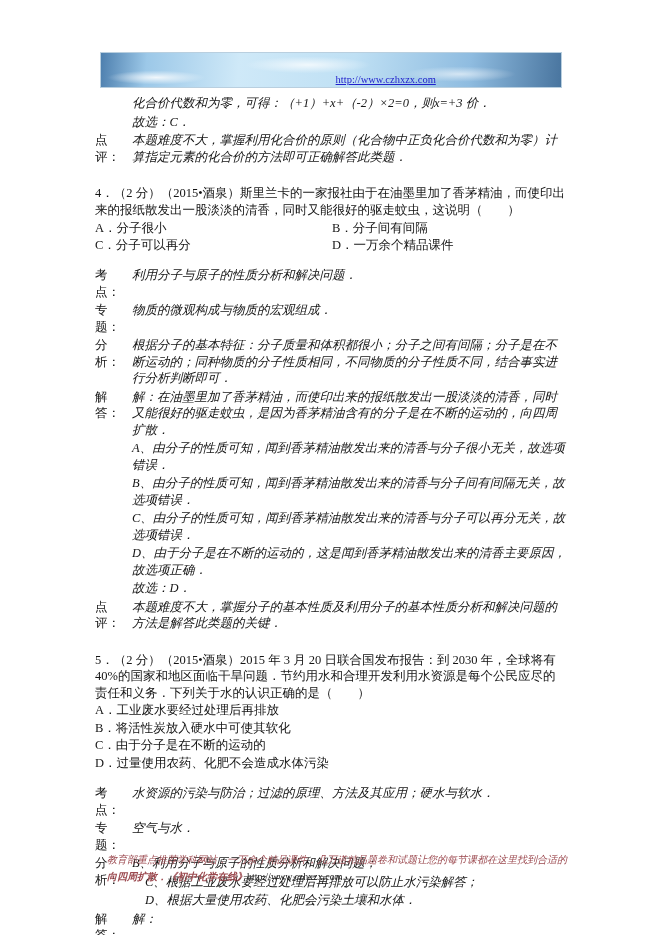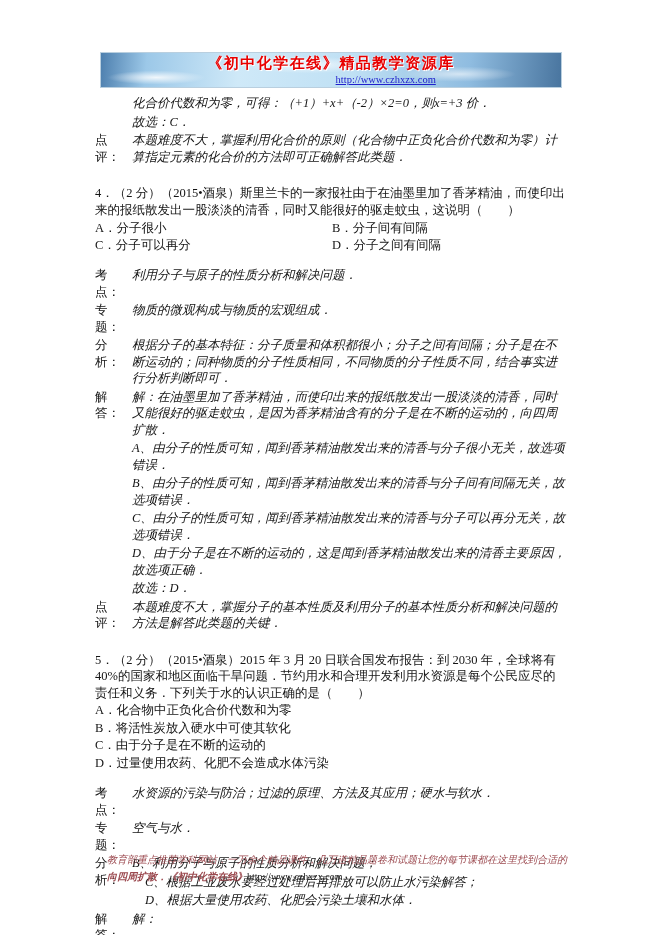--- a/index.html
+++ b/index.html
@@ -49,21 +49,20 @@
   }
   .footer .brand{font-weight:bold;}
   .footer .furl{color:#222222;font-style:normal;text-decoration:none;cursor:pointer;}
 </style>
 </head>
 <body>
 
 <div class="content">
 
   <div class="banner">
-    <div class="banner-title">《初中化学在线》精品教学资源库</div>
     <div class="banner-url">http://www.czhxzx.com</div>
   </div>
 
   <div class="lblock">
     <span class="lbl"></span>
     <div class="cnt">
       <div class="ln">化合价代数和为零，可得：（+1）+x+（-2）×2=0，则x=+3 价．</div>
       <div class="ln">故选：C．</div>
     </div>
   </div>
@@ -72,21 +71,21 @@
     <div class="cnt">
       <div class="ln">本题难度不大，掌握利用化合价的原则（化合物中正负化合价代数和为零）计算指定元素的化合价的方法即可正确解答此类题．</div>
     </div>
   </div>
 
   <div class="qstem">4．（2 分）（2015•酒泉）斯里兰卡的一家报社由于在油墨里加了香茅精油，而使印出来的报纸散发出一股淡淡的清香，同时又能很好的驱走蚊虫，这说明（　　）</div>
   <div class="opts2">
     <div class="opt">A．分子很小</div>
     <div class="opt">B．分子间有间隔</div>
     <div class="opt">C．分子可以再分</div>
-    <div class="opt">D．分子之间有间隔</div>
+    <div class="opt">D．一万余个精品课件</div>
   </div>
 
   <div class="agroup">
     <div class="lblock">
       <span class="lbl">考点：</span>
       <div class="cnt">
           <div class="ln">利用分子与原子的性质分析和解决问题．</div>
         </div>
     </div>
     <div class="lblock">
@@ -115,21 +114,21 @@
     <div class="lblock">
       <span class="lbl">点评：</span>
       <div class="cnt">
           <div class="ln">本题难度不大，掌握分子的基本性质及利用分子的基本性质分析和解决问题的方法是解答此类题的关键．</div>
         </div>
     </div>
   </div>
 
   <div class="qstem">5．（2 分）（2015•酒泉）2015 年 3 月 20 日联合国发布报告：到 2030 年，全球将有 40%的国家和地区面临干旱问题．节约用水和合理开发利用水资源是每个公民应尽的责任和义务．下列关于水的认识正确的是（　　）</div>
   <div class="opts1">
-    <div class="opt">A．化合物中正负化合价代数和为零</div>
+    <div class="opt">A．工业废水要经过处理后再排放</div>
     <div class="opt">B．将活性炭放入硬水中可使其软化</div>
     <div class="opt">C．由于分子是在不断的运动的</div>
     <div class="opt">D．过量使用农药、化肥不会造成水体污染</div>
   </div>
 
   <div class="agroup">
     <div class="lblock">
       <span class="lbl">考点：</span>
       <div class="cnt">
           <div class="ln">水资源的污染与防治；过滤的原理、方法及其应用；硬水与软水．</div>

